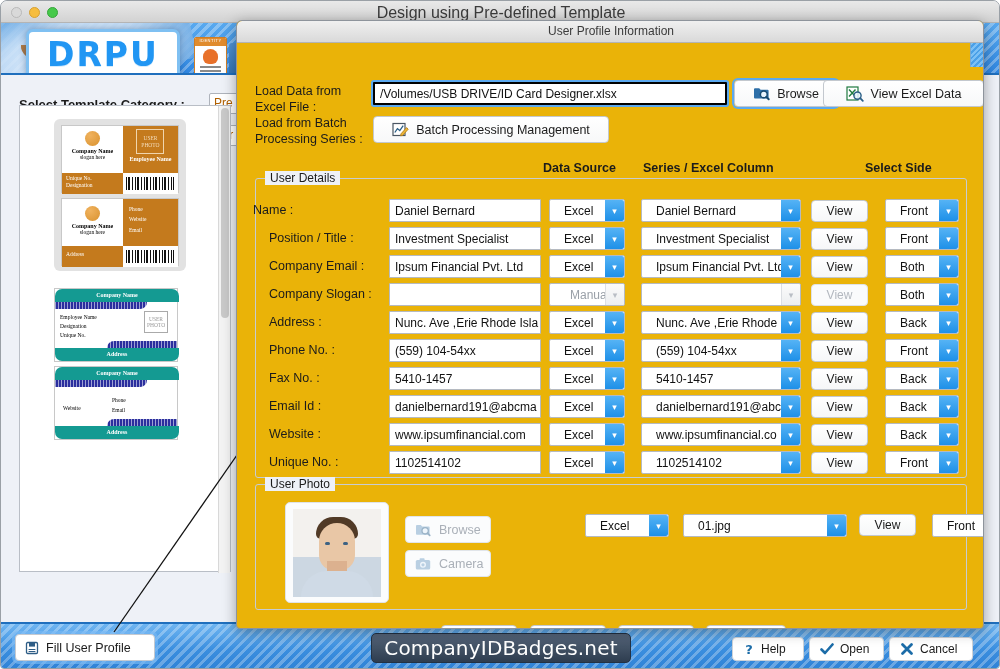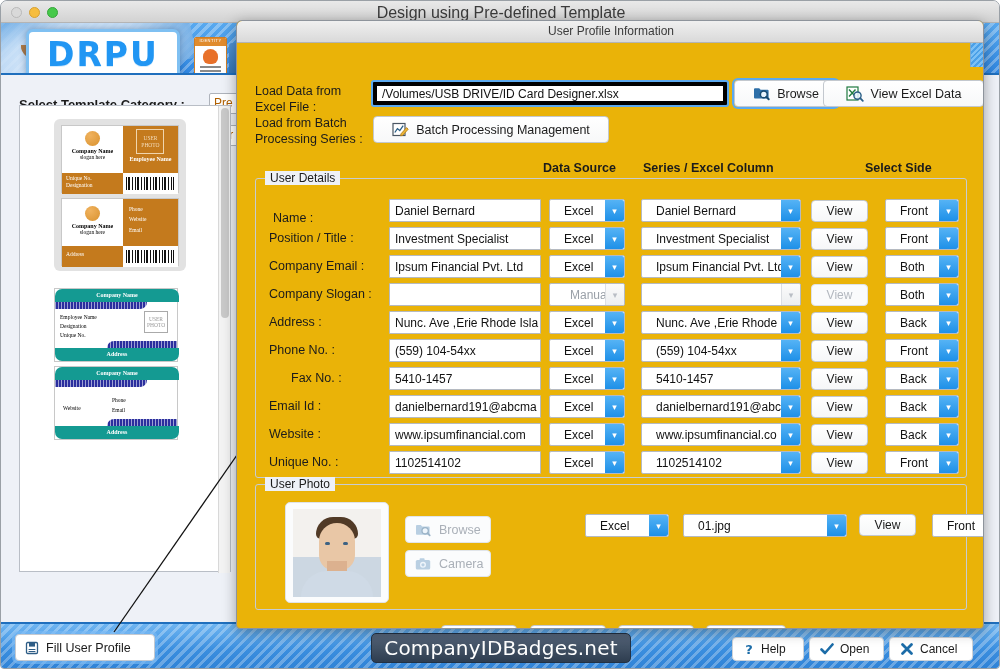--- a/index.html
+++ b/index.html
@@ -190,21 +190,21 @@
   .dlg-label { position:absolute; font-size:12.5px; color:#1b1b1b; }
   .hdr { position:absolute; font-size:12.5px; font-weight:bold; color:#1b1b1b; }
 
   .txtinput {
     position:absolute; background:#fff; border:1px solid #b5bac1;
     height:23px; font-size:12px; color:#111; padding:1px 5px;
     overflow:hidden; white-space:nowrap; border-radius:1px;
     display:flex; align-items:center;
   }
   #excel-path {
-    border:4px solid #000000; box-shadow: 0 0 0 2px #5ca9ef;
+    border:2px solid #000000; box-shadow: 0 0 0 2px #5ca9ef;
   }
 
   .btn-std {
     position:absolute; background:linear-gradient(180deg,#ffffff,#f7f8f9);
     border:1px solid #c3c8ce; border-radius:4px;
     display:flex; align-items:center; justify-content:center; gap:7px;
     font-size:12.5px; color:#1b1b1b; height:27px;
   }
   #btn-browse-top { box-shadow: 0 0 0 2px #5ca9ef; }
 
@@ -509,21 +509,21 @@
     </div>
 
     <div class="hdr" style="left:306px; top:118px;">Data Source</div>
     <div class="hdr" style="left:406px; top:118px;">Series / Excel Column</div>
     <div class="hdr" style="left:628px; top:118px;">Select Side</div>
 
     <div class="group" style="left:18px; top:135px; width:712px; height:300px;"></div>
     <div class="group-title" style="left:28px; top:128px;">User Details</div>
 
     <div id="rows-host">
-        <div class="dlg-label" style="left: 36px; top: 160px; margin-top: 8px;">Name :</div>
+        <div class="dlg-label" style="left: 16px; top: 160px;">Name :</div>
         <div class="txtinput" style="left: 152px; top: 156px; width: 152px;">Daniel Bernard</div>
         <div class="combo" style="left: 312px; top: 156px; width: 76px;">
           <span class="ctext">Excel</span>
           <span class="arrowbox">▾</span>
         </div>
         <div class="combo" style="left: 404px; top: 156px; width: 160px;">
           <span class="ctext">Daniel Bernard</span>
           <span class="arrowbox">▾</span>
         </div>
         <div class="viewbtn" style="left: 574px; top: 157px;">
@@ -611,21 +611,21 @@
           <span class="ctext">(559) 104-54xx</span>
           <span class="arrowbox">▾</span>
         </div>
         <div class="viewbtn" style="left: 574px; top: 297px;">
           <span>View</span>
         </div>
         <div class="combo" style="left: 648px; top: 296px; width: 74px;">
           <span class="ctext">Front</span>
           <span class="arrowbox">▾</span>
         </div>
-        <div class="dlg-label" style="left: 32px; top: 328px; margin-left: 22px;">Fax No. :</div>
+        <div class="dlg-label" style="left: 32px; top: 328px;">Fax No. :</div>
         <div class="txtinput" style="left: 152px; top: 324px; width: 152px;">5410-1457</div>
         <div class="combo" style="left: 312px; top: 324px; width: 76px;">
           <span class="ctext">Excel</span>
           <span class="arrowbox">▾</span>
         </div>
         <div class="combo" style="left: 404px; top: 324px; width: 160px;">
           <span class="ctext">5410-1457</span>
           <span class="arrowbox">▾</span>
         </div>
         <div class="viewbtn" style="left: 574px; top: 325px;">

